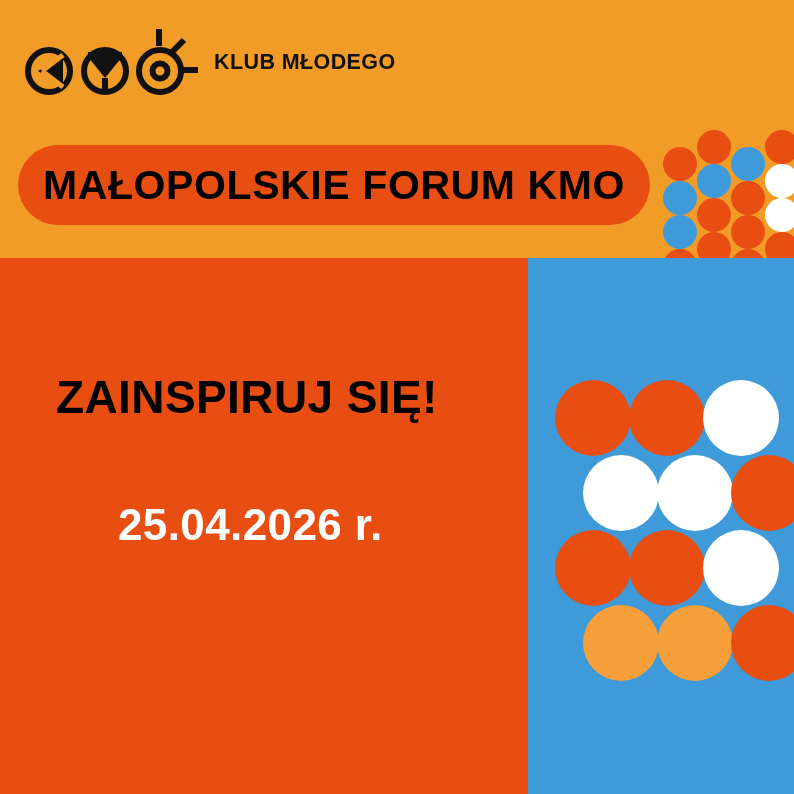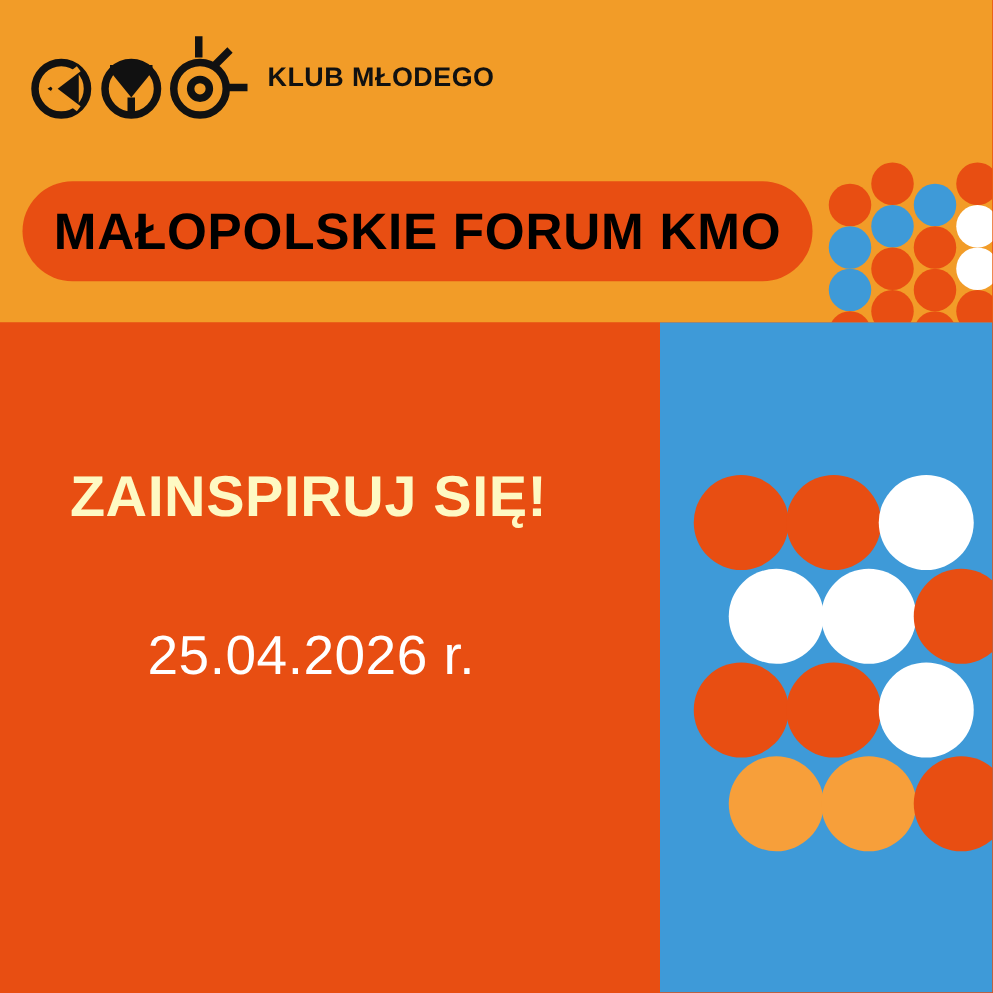--- a/index.html
+++ b/index.html
@@ -92,31 +92,31 @@
     left:528px; top:258px;
     width:266px; height:536px;
     background:#3e9ad8;
     overflow:hidden;
   }
 
   
   .headline {
     position:absolute;
     left:56px; top:370px;
-    color:#fef9c3;
+    color:#000000;
     font-weight:bold;
     font-size:46px;
     letter-spacing:0.4px;
     white-space:nowrap;
   }
   .date-line {
     position:absolute;
     left:118px; top:500px;
     color:#ffffff;
-    font-weight:normal;
+    font-weight:bold;
     font-size:44px;
     letter-spacing:0.4px;
     white-space:nowrap;
   }
 
   
   .blue-dots {
     position:absolute;
     left:0; top:0;
     width:266px; height:536px;

